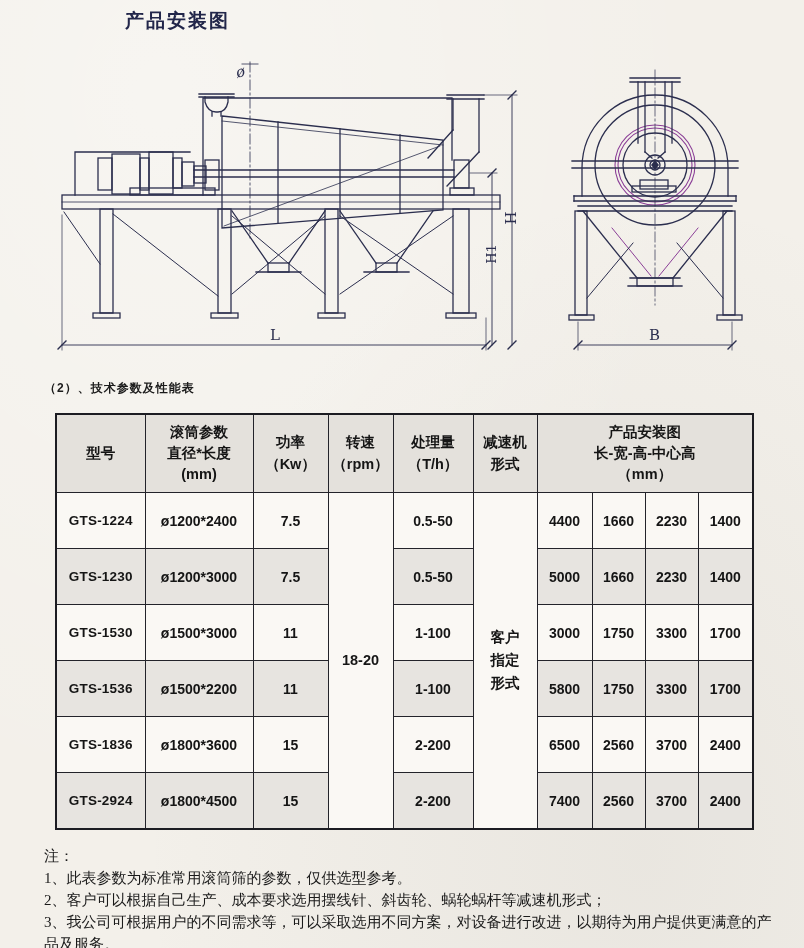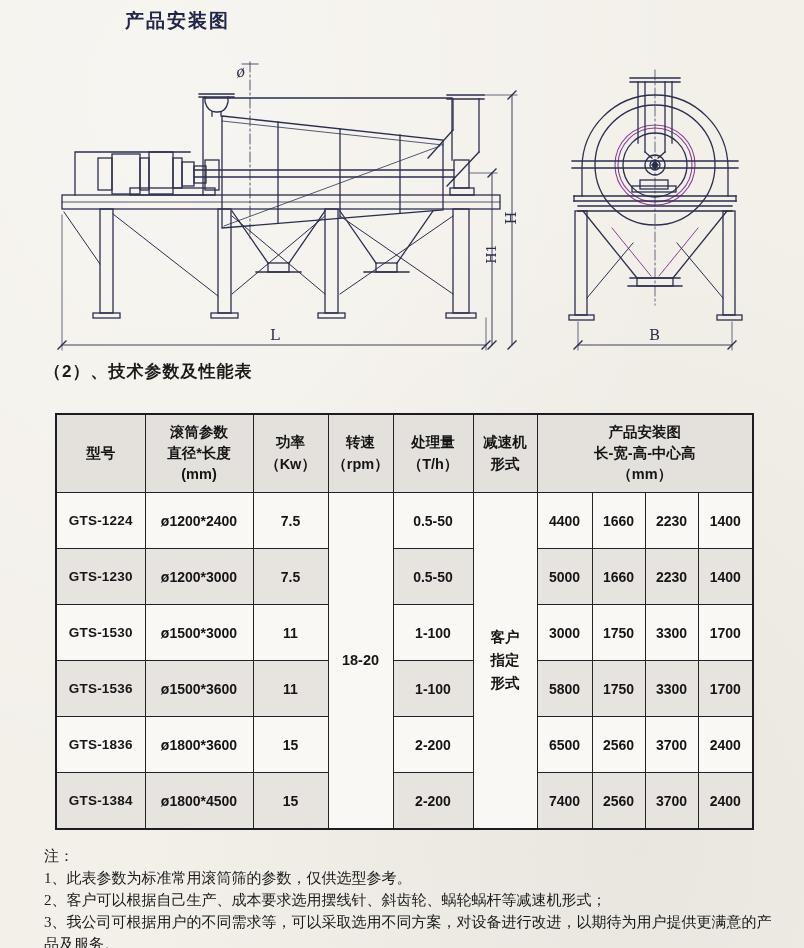--- a/index.html
+++ b/index.html
@@ -20,22 +20,22 @@
     padding-left:20px;
   }
   .doc-title{
     position:absolute;left:125px;top:8px;margin:0;
     font-size:19px;font-weight:bold;letter-spacing:2px;
     color:#22264a;
   }
   svg.drawing{position:absolute;left:0;top:0;}
   svg text{font-family:"DejaVu Serif","Liberation Serif",serif;}
   .section-heading{
-    position:absolute;left:44px;top:360px;margin:0;
-    font-size:17px;font-weight:bold;letter-spacing:1px;
+    position:absolute;left:44px;top:380px;margin:0;
+    font-size:12px;font-weight:bold;letter-spacing:1px;
     color:#1b1b1b;
   }
   table.spec{
     position:absolute;left:55px;top:413px;
     width:697px;border-collapse:collapse;table-layout:fixed;
     background:#faf8f4;
   }
   table.spec th, table.spec td{
     border:1.6px solid #23232a;
     text-align:center;vertical-align:middle;
@@ -290,40 +290,40 @@
         <td>ø1500*3000</td>
         <td>11</td>
         <td>1-100</td>
         <td>3000</td>
         <td>1750</td>
         <td>3300</td>
         <td>1700</td>
       </tr>
       <tr class="shaded">
         <td class="model">GTS-1536</td>
-        <td>ø1500*3600</td>
+        <td>ø1500*2200</td>
         <td>11</td>
         <td>1-100</td>
         <td>5800</td>
         <td>1750</td>
         <td>3300</td>
         <td>1700</td>
       </tr>
       <tr>
         <td class="model">GTS-1836</td>
         <td>ø1800*3600</td>
         <td>15</td>
         <td>2-200</td>
         <td>6500</td>
         <td>2560</td>
         <td>3700</td>
         <td>2400</td>
       </tr>
       <tr class="shaded">
-        <td class="model">GTS-1384</td>
+        <td class="model">GTS-2924</td>
         <td>ø1800*4500</td>
         <td>15</td>
         <td>2-200</td>
         <td>7400</td>
         <td>2560</td>
         <td>3700</td>
         <td>2400</td>
       </tr>
     </tbody>
   </table>

